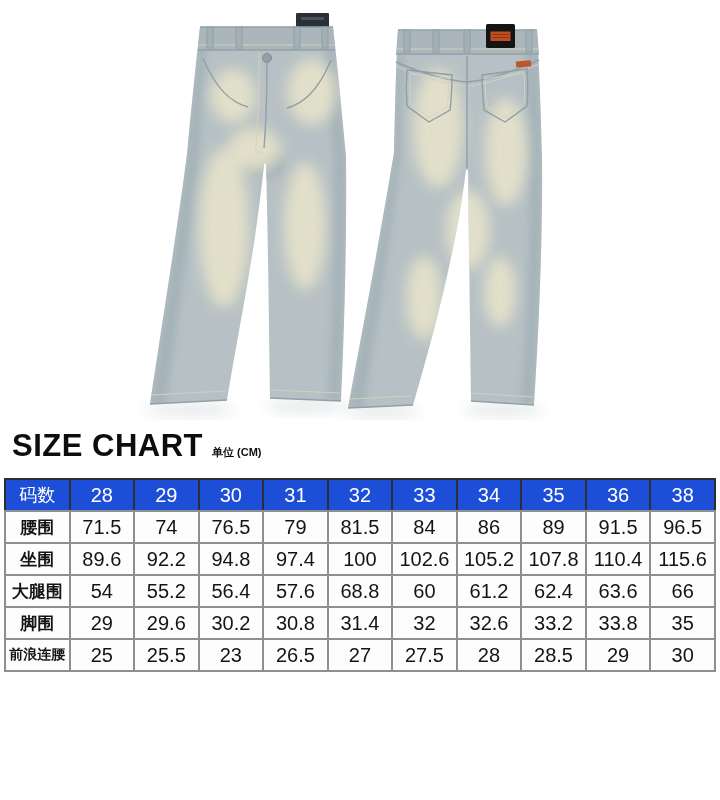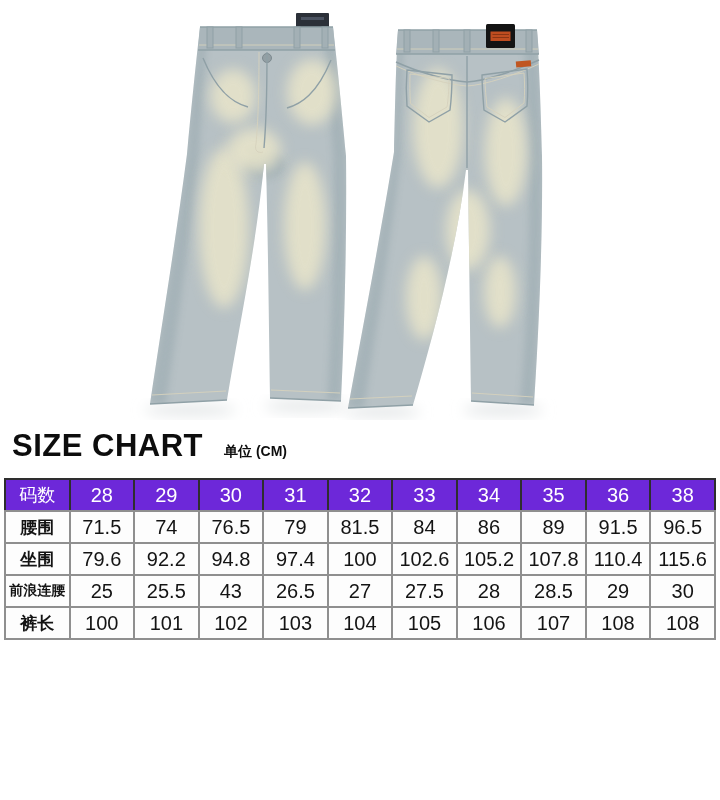--- a/index.html
+++ b/index.html
@@ -9,29 +9,29 @@
   }
   .photo{width:720px;height:420px;position:relative;background:#ffffff;}
   .photo svg{display:block;}
 
   .titlebar{
     display:flex;justify-content:space-between;align-items:baseline;
     padding:8px 14px 10px 12px;
   }
   .title-left{display:flex;align-items:baseline;}
   .size-title{font-weight:bold;font-size:31px;letter-spacing:0.5px;color:#0d0d0d;}
-  .unit{font-weight:bold;font-size:14px;margin-left:21px;color:#0d0d0d;}
+  .unit{font-weight:bold;font-size:11px;margin-left:9px;color:#0d0d0d;}
   .note{font-size:11.5px;color:#2b2b2b;letter-spacing:0.3px;}
 
   table.sizechart{
     border-collapse:collapse;table-layout:fixed;
     width:712px;margin:4px auto 0 auto;
   }
   table.sizechart th{
-    background:#6d28d9;color:#ffffff;font-weight:normal;
+    background:#1d4ed8;color:#ffffff;font-weight:normal;
     border:2px solid #2e2e2e;border-bottom:2px solid #8f8f8f;
     height:30px;font-size:20px;text-align:center;padding:0;
   }
   table.sizechart th:first-child{font-size:18px;}
   table.sizechart td{
     border:2px solid #8f8f8f;background:#fdfdfd;color:#141414;
     height:30px;font-size:20px;text-align:center;padding:0;
     white-space:nowrap;overflow:hidden;
   }
   table.sizechart td.rowlabel{font-size:17px;font-weight:bold;}
@@ -182,51 +182,64 @@
         <td>79</td>
         <td>81.5</td>
         <td>84</td>
         <td>86</td>
         <td>89</td>
         <td>91.5</td>
         <td>96.5</td>
       </tr>
       <tr>
         <td class="rowlabel">坐围</td>
-        <td>79.6</td>
+        <td>89.6</td>
         <td>92.2</td>
         <td>94.8</td>
         <td>97.4</td>
         <td>100</td>
         <td>102.6</td>
         <td>105.2</td>
         <td>107.8</td>
         <td>110.4</td>
         <td>115.6</td>
       </tr>
       <tr>
+        <td class="rowlabel">大腿围</td>
+        <td>54</td>
+        <td>55.2</td>
+        <td>56.4</td>
+        <td>57.6</td>
+        <td>68.8</td>
+        <td>60</td>
+        <td>61.2</td>
+        <td>62.4</td>
+        <td>63.6</td>
+        <td>66</td>
+      </tr>
+      <tr>
+        <td class="rowlabel">脚围</td>
+        <td>29</td>
+        <td>29.6</td>
+        <td>30.2</td>
+        <td>30.8</td>
+        <td>31.4</td>
+        <td>32</td>
+        <td>32.6</td>
+        <td>33.2</td>
+        <td>33.8</td>
+        <td>35</td>
+      </tr>
+      <tr>
         <td class="rowlabel small">前浪连腰</td>
         <td>25</td>
         <td>25.5</td>
-        <td>43</td>
+        <td>23</td>
         <td>26.5</td>
         <td>27</td>
         <td>27.5</td>
         <td>28</td>
         <td>28.5</td>
         <td>29</td>
         <td>30</td>
       </tr>
-      <tr>
-        <td class="rowlabel">裤长</td>
-        <td>100</td>
-        <td>101</td>
-        <td>102</td>
-        <td>103</td>
-        <td>104</td>
-        <td>105</td>
-        <td>106</td>
-        <td>107</td>
-        <td>108</td>
-        <td>108</td>
-      </tr>
     </tbody>
   </table>
 
 </body></html>

